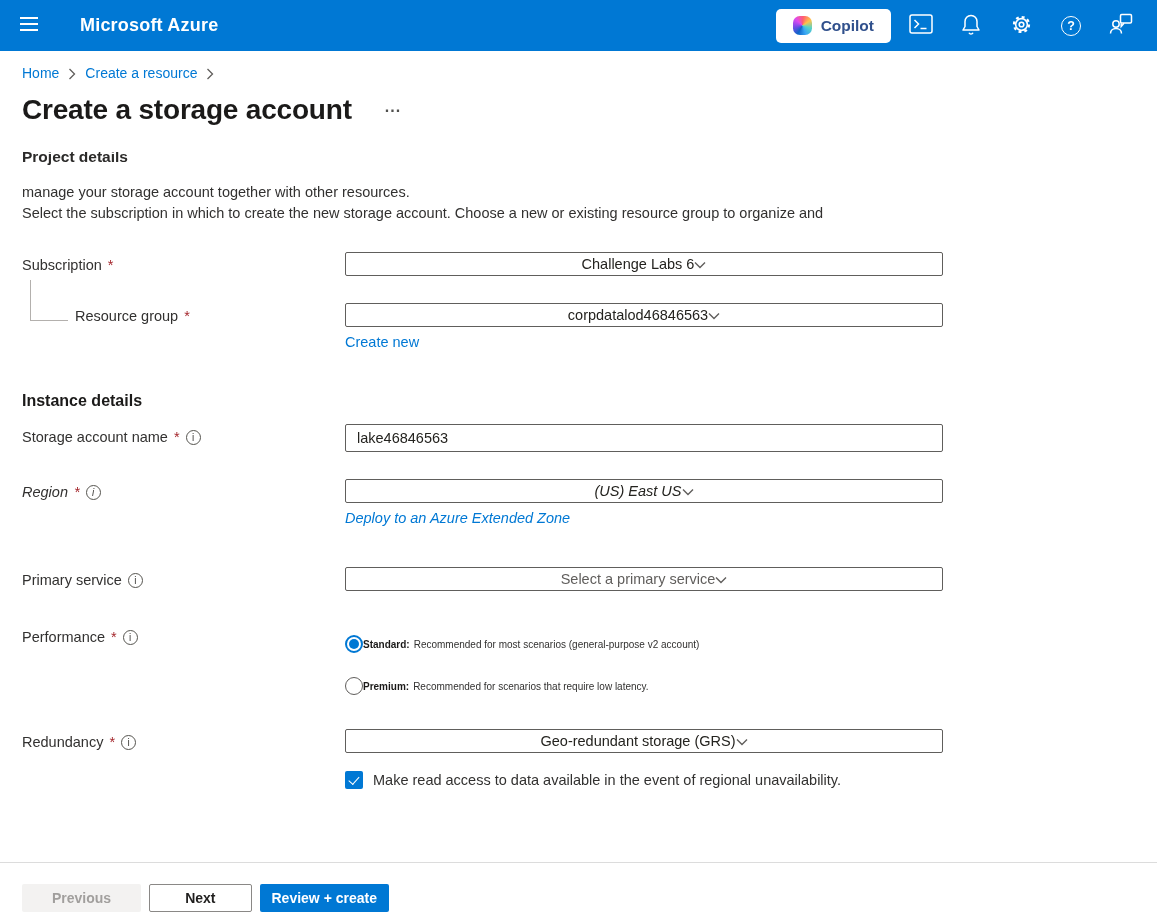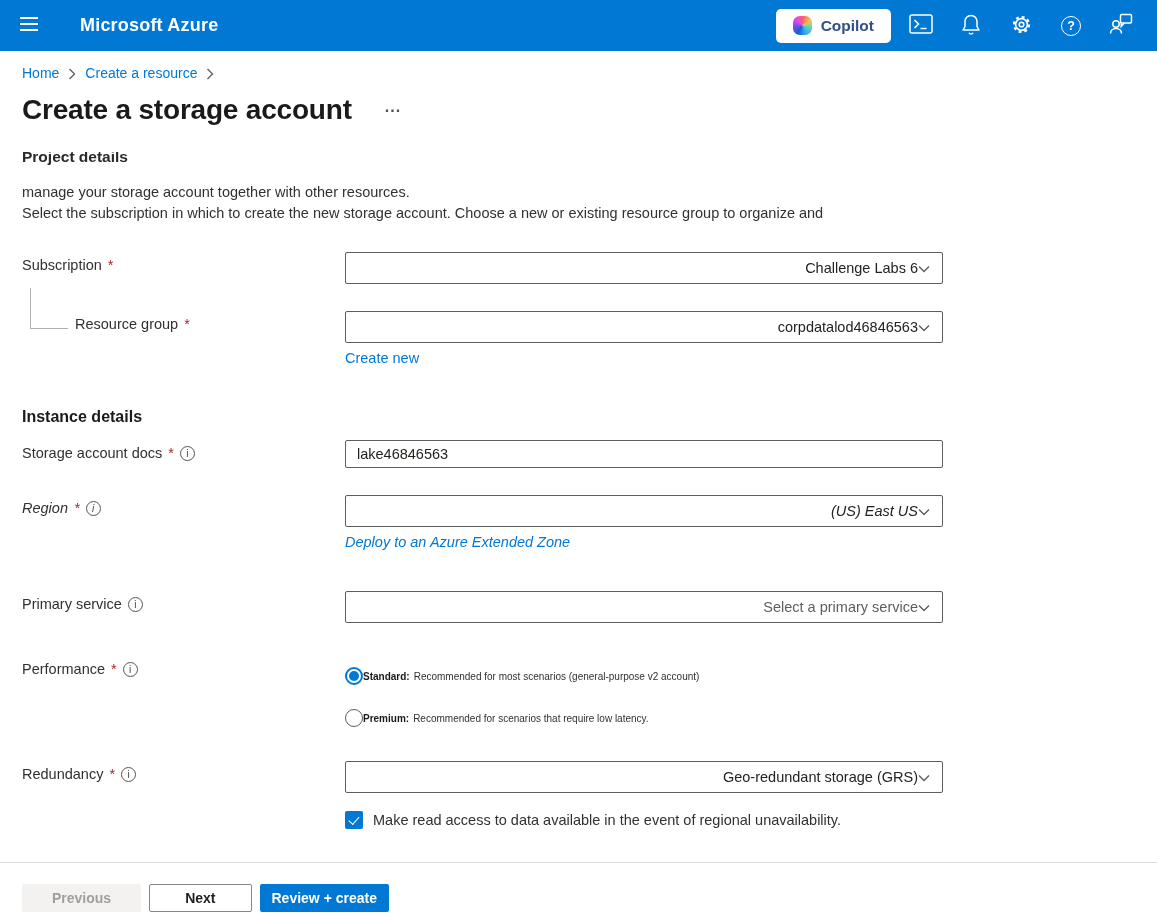--- a/index.html
+++ b/index.html
@@ -126,23 +126,23 @@
   .ctrl { width: 598px; }
   .req { color: #a4262c; }
   .info {
     width: 15px; height: 15px; flex-shrink: 0;
     border: 1px solid #55544f; border-radius: 50%;
     display: inline-flex; align-items: center; justify-content: center;
     font-size: 10px; color: #444340; cursor: pointer;
   }
 
   .dd {
-    height: 32px; width: 100%;
+    height: 24px; width: 100%;
     border: 1px solid #605e5c; border-radius: 2px; background: #fff;
-    display: flex; align-items: center; justify-content: flex-end;
+    display: flex; align-items: center; justify-content: center;
     padding: 0 12px;
     font-size: 14.5px; color: #24231f;
     cursor: pointer;
   }
   .dd .ph { color: #605e5c; }
   .txt-input {
     height: 28px; width: 100%;
     border: 1px solid #605e5c; border-radius: 2px;
     padding: 0 11px;
     font-family: "Liberation Sans", sans-serif;
@@ -344,21 +344,21 @@
             </span>
           </div>
           <a class="sub-link">Create new</a>
         </div>
       </div>
 
       <h2 class="section-heading">Instance details</h2>
 
       <div class="row" style="margin-top:14px; margin-bottom:27px;">
         <div class="lbl">
-          <span>Storage account docs</span>
+          <span>Storage account name</span>
           <span class="req">*</span>
           <span class="info">
               <span>i</span>
             </span>
         </div>
         <div class="ctrl">
           <input class="txt-input" type="text" value="lake46846563" style="">
         </div>
       </div>
 

